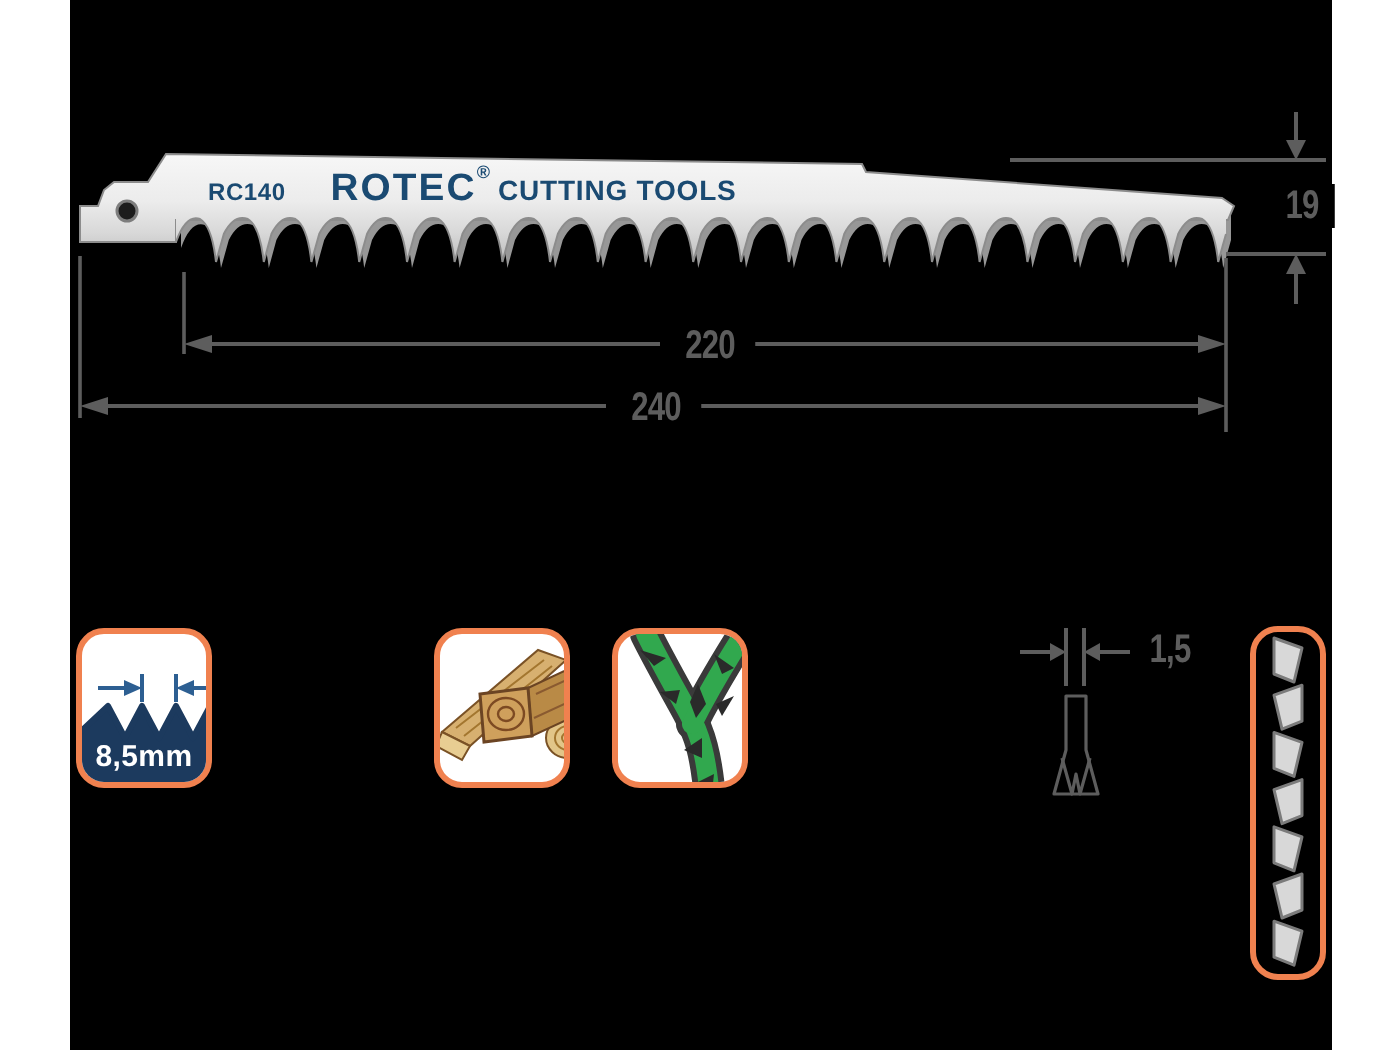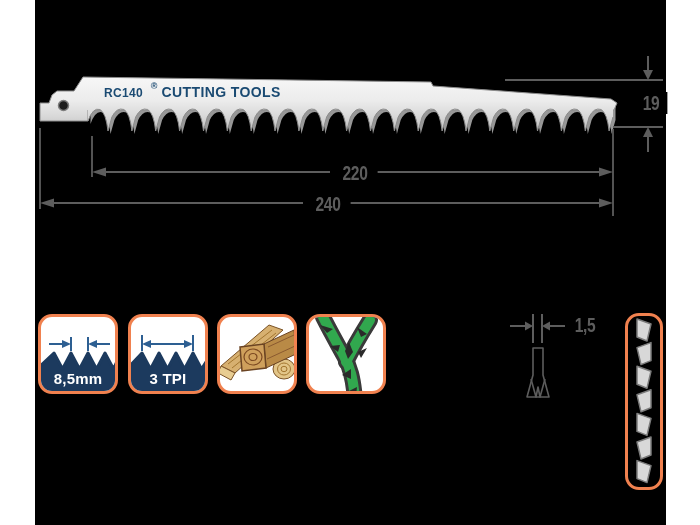--- a/index.html
+++ b/index.html
@@ -21,27 +21,27 @@
             line-height:1;transform:scaleX(.78);background:#000;padding:1px 3px;
             text-align:center;letter-spacing:-.5px;}
   .lbl220{left:326px;top:162px;width:52px;}
   .lbl240{left:299px;top:193px;width:52px;}
   .lbl19{left:630px;top:92px;width:36px;}
   .lbl15{left:562px;top:314px;width:40px;}
 
   
   .brandrow{position:absolute;left:104px;top:84px;height:20px;z-index:4;display:flex;
             align-items:baseline;color:#1a4a72;white-space:nowrap;}
-  .brand-model{font-size:12px;font-weight:700;letter-spacing:.3px;margin-right:7px;}
+  .brand-model{font-size:12px;font-weight:700;letter-spacing:.3px;margin-right:23px;}
   .brand-logo{font-size:19px;font-weight:800;letter-spacing:1px;transform:scaleX(1.02);}
   .brand-reg{font-size:9px;font-weight:700;align-self:flex-start;margin:-3px 4px 0 1px;}
   .brand-tag{font-size:14px;font-weight:700;letter-spacing:.4px;}
 
   
-  .badge{position:absolute;top:314px;width:80px;height:80px;box-sizing:border-box;
+  .badge{position:absolute;top:314px;width:68px;height:80px;box-sizing:border-box;
          border:3px solid #f0814f;border-radius:14px;background:#fff;overflow:hidden;z-index:3;}
   .badge svg{position:absolute;left:0;top:0;}
   .b1{left:38px;} .b2{left:128px;} .b3{left:217px;} .b4{left:306px;}
   .badge-label{position:absolute;left:0;right:0;bottom:4px;z-index:2;text-align:center;
                color:#ffffff;font-weight:700;font-size:15px;letter-spacing:.2px;}
   .navyteeth{fill:#1c3a5e;stroke:#1c3a5e;stroke-width:3;stroke-linejoin:round;}
   .barrow{stroke:#2d5f92;stroke-width:2;fill:none;}
   .bhead{fill:#2d5f92;stroke:none;}
 
   
@@ -108,20 +108,21 @@
       <polygon class="dimhead" points="542,326 550,321.5 550,330.5"></polygon>
       <g>
         <path class="xsec" d="M533,348 L543,348 L543,375 L549,397 L527,397 L533,375 Z"></path>
         <path class="xsec" d="M531,379 L536,397 L538,387 L540,397 L545,379"></path>
       </g>
     </g>
   </svg>
 
   <div class="brandrow">
     <span class="brand-model">RC140</span>
+    <span class="brand-logo">ROTEC</span>
     <span class="brand-reg">®</span>
     <span class="brand-tag">CUTTING TOOLS</span>
   </div>
 
   <div class="dimlabel lbl19">19</div>
   <div class="dimlabel lbl220">220</div>
   <div class="dimlabel lbl240">240</div>
   <div class="dimlabel lbl15">1,5</div>
 
   <div class="badge b1">
@@ -132,33 +133,20 @@
         <line class="barrow" x1="47" y1="20" x2="47" y2="34"></line>
         <line class="barrow" x1="8" y1="27" x2="22" y2="27"></line>
         <polygon class="bhead" points="30,27 21,23 21,31"></polygon>
         <line class="barrow" x1="56" y1="27" x2="69" y2="27"></line>
         <polygon class="bhead" points="47,27 56,23 56,31"></polygon>
       </g>
     </svg>
     <div class="badge-label">8,5mm</div>
   </div>
 
-  <div class="badge b2">
-    <svg width="74" height="74" viewBox="0 0 74 74">
-      <path id="b2-teeth" class="navyteeth" d="M-3,78 L-3,51 L11,36 L19.5,52 L28,36 L36.5,52 L45,36 L53.5,52 L62,36 L70.5,52 L77,42 L77,78 Z"></path>
-      <g>
-        <line class="barrow" x1="11" y1="18" x2="11" y2="34"></line>
-        <line class="barrow" x1="62" y1="18" x2="62" y2="34"></line>
-        <line class="barrow" x1="18" y1="27" x2="55" y2="27"></line>
-        <polygon class="bhead" points="11,27 20,23 20,31"></polygon>
-        <polygon class="bhead" points="62,27 53,23 53,31"></polygon>
-      </g>
-    </svg>
-    <div class="badge-label">3 TPI</div>
-  </div>
 
   <div class="badge b3">
     <svg width="74" height="74" viewBox="0 0 74 74">
       <polygon points="1,49 49,8 63,13 15,56" fill="#d7b070" stroke="#7a5226" stroke-width="1"></polygon>
       <path d="M8,47 L52,13 M12,51 L56,16" stroke="#a3762f" stroke-width="1" fill="none"></path>
       <polygon points="1,49 15,56 11,63 -2,56" fill="#e8cd92" stroke="#7a5226" stroke-width="1"></polygon>
       <ellipse cx="64" cy="52" rx="11" ry="10" fill="#e2c588" stroke="#7a5226" stroke-width="1"></ellipse>
       <ellipse cx="64" cy="52" rx="6.5" ry="6" fill="none" stroke="#a3762f" stroke-width="1"></ellipse>
       <ellipse cx="64" cy="52" rx="3" ry="2.7" fill="none" stroke="#a3762f" stroke-width="1"></ellipse>
       <polygon points="44,27 74,13 76,37 46,51" fill="#b98a46" stroke="#6b4423" stroke-width="1"></polygon>

